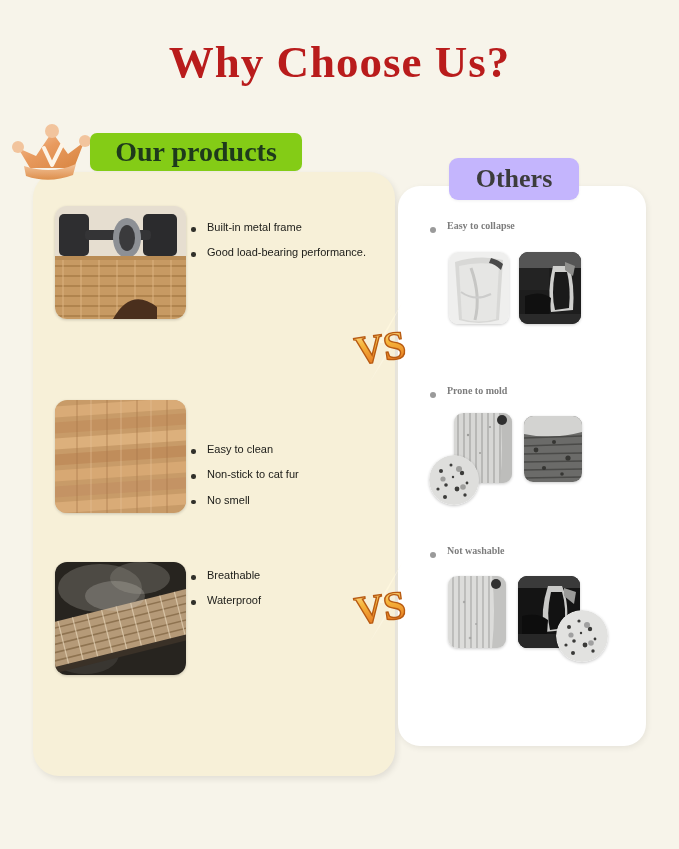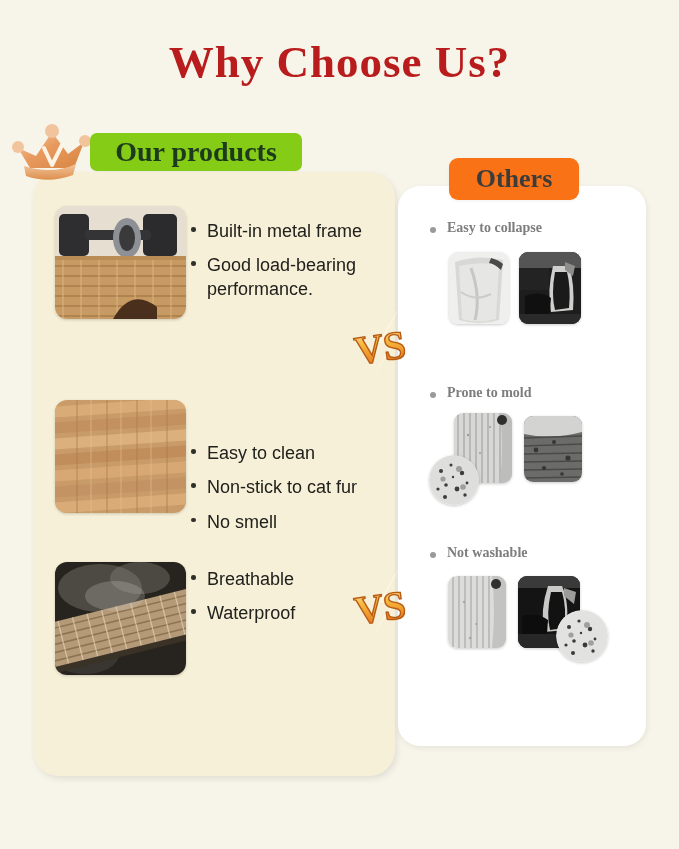--- a/index.html
+++ b/index.html
@@ -34,49 +34,49 @@
   .chip-ours{
     position:absolute;left:90px;top:133px;width:212px;height:38px;
     background:#84cc16;border-radius:7px;
     display:flex;align-items:center;justify-content:center;
     font-family:"Liberation Serif", serif;font-weight:bold;
     font-size:28px;color:#1e3a1c;
     box-shadow:0 1px 2px rgba(0,0,0,.04);
   }
   .chip-others{
     position:absolute;left:449px;top:158px;width:130px;height:42px;
-    background:#f97316;border-radius:9px;
+    background:#c4b5fd;border-radius:9px;
     display:flex;align-items:center;justify-content:center;
     font-family:"Liberation Serif", serif;font-weight:bold;
     font-size:26px;color:#3c3c3c;
     box-shadow:0 1px 3px rgba(0,0,0,.06);
   }
 
   
   .crown{position:absolute;left:8px;top:118px;width:86px;height:66px;}
   .photo{
     position:absolute;width:131px;height:113px;border-radius:12px;
     overflow:hidden;box-shadow:0 1px 3px rgba(0,0,0,.18);
   }
   .bullets{
     position:absolute;left:205px;width:175px;
-    font-size:18px;color:#20201c;line-height:1.30;
+    font-size:11px;color:#20201c;line-height:1.30;
   }
   .bullets li{margin-bottom:11px;list-style:none;position:relative;padding-left:2px;}
   .bullets ul{margin:0;padding:0;}
   .bullets li:before{
     content:"";position:absolute;left:-14px;top:7px;
     width:4.5px;height:4.5px;border-radius:50%;background:#30302a;
   }
 
   
   .other-label{
     position:absolute;
     font-family:"Liberation Serif", serif;font-weight:bold;
-    font-size:14px;color:#7d7d7d;
+    font-size:10px;color:#7d7d7d;
   }
   .other-label:before{
     content:"";position:absolute;left:-17px;top:7px;
     width:6px;height:6px;border-radius:50%;background:#9a9a9a;
   }
   .gphoto{position:absolute;border-radius:9px;overflow:hidden;
     box-shadow:0 1px 3px rgba(0,0,0,.2);}
   .bubble{position:absolute;border-radius:50%;overflow:hidden;
     box-shadow:0 1px 3px rgba(0,0,0,.22);}
 

